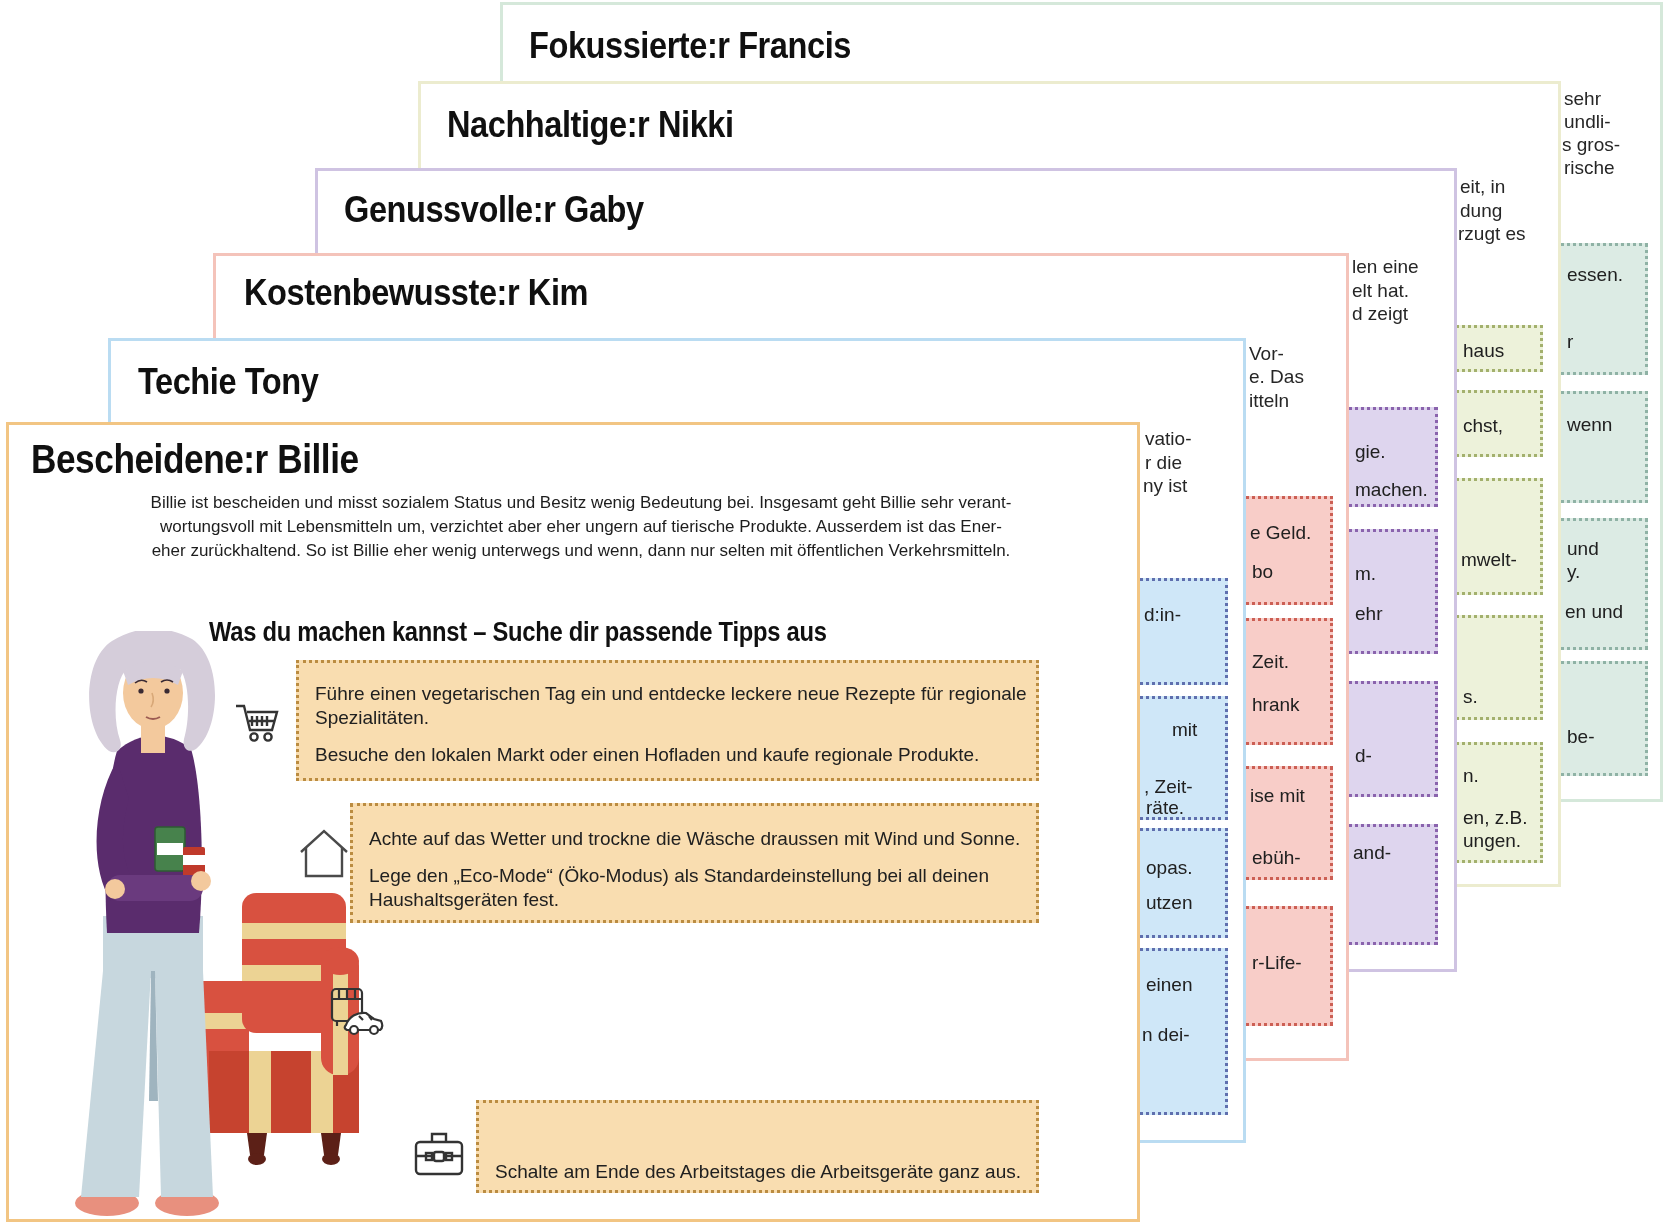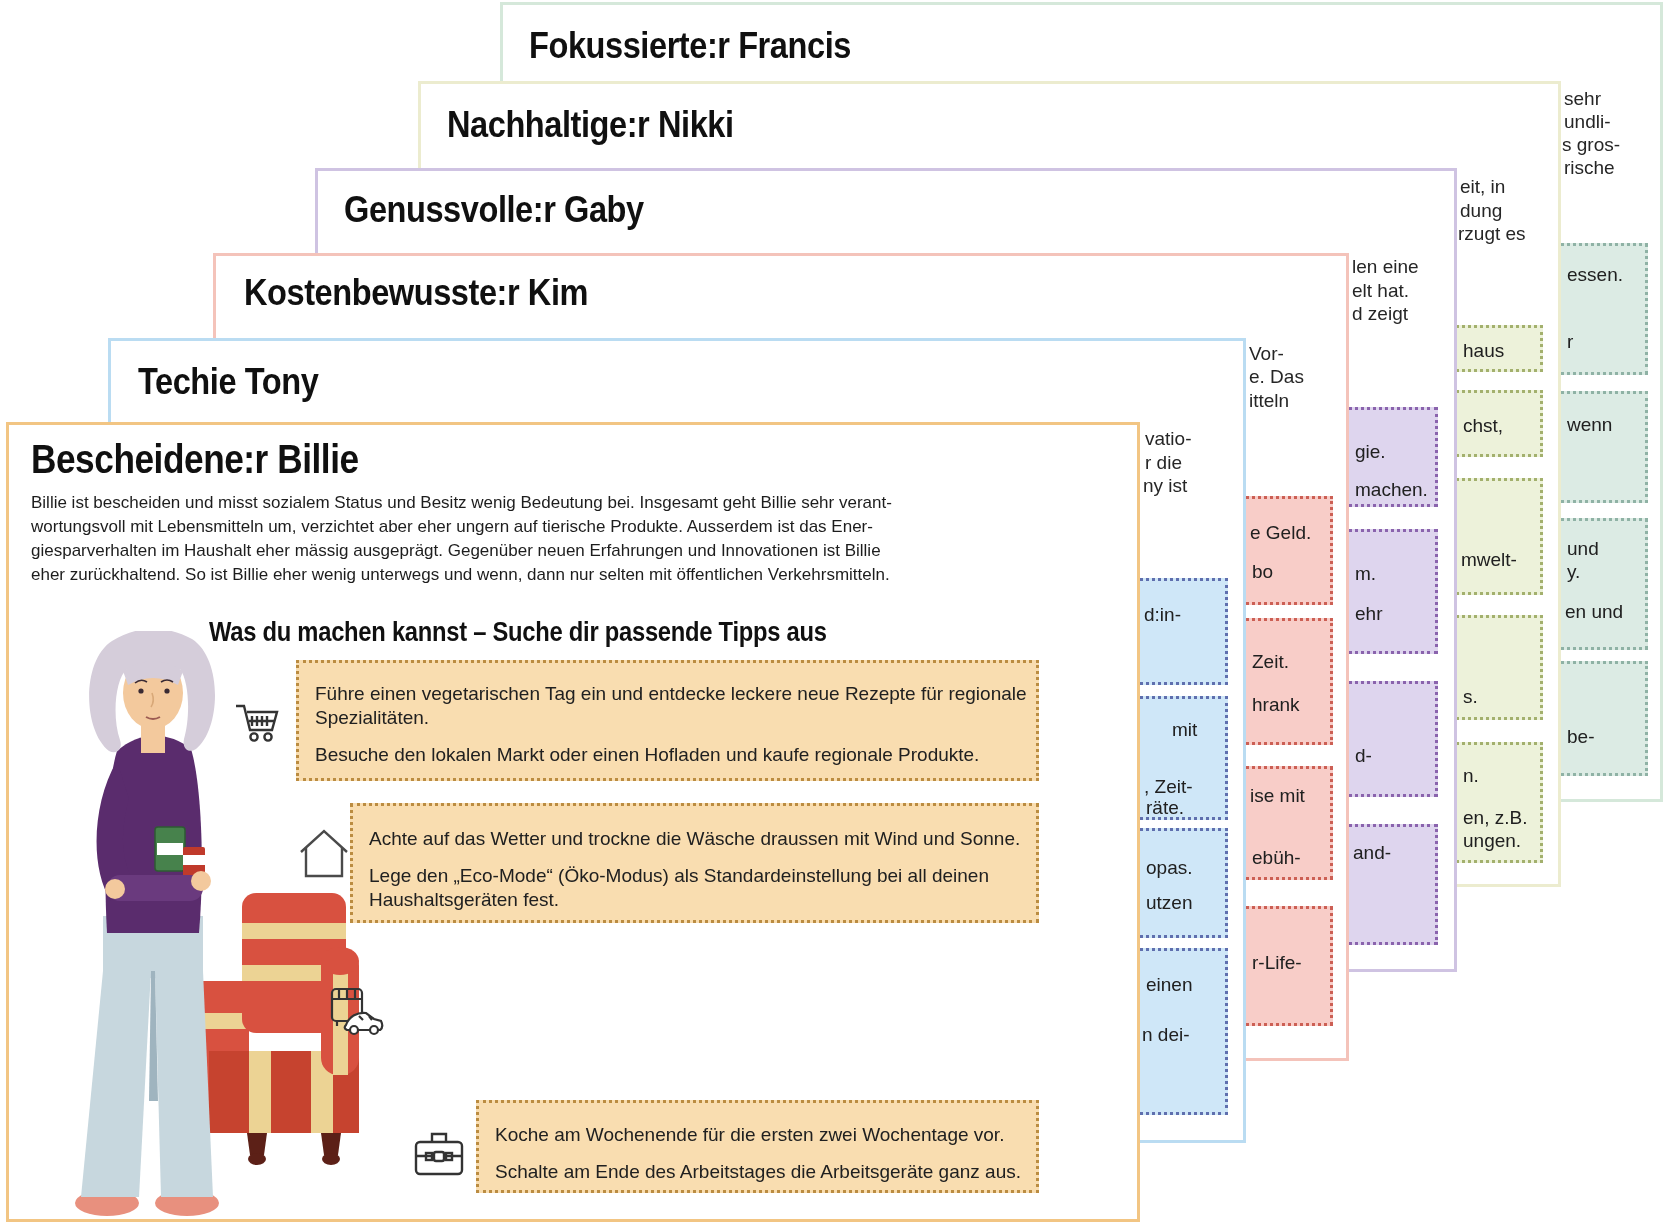--- a/index.html
+++ b/index.html
@@ -4,21 +4,21 @@
 <style>
   html,body{margin:0;padding:0;background:#ffffff;}
   .canvas{position:relative;width:1673px;height:1231px;background:#fff;overflow:hidden;
           font-family:"Liberation Sans",sans-serif;color:#1d1d1d;}
   .card{position:absolute;background:#fff;box-sizing:border-box;overflow:hidden;}
   .c-francis{border:3px solid #d5e8da;z-index:1;}
   .c-nikki  {border:3px solid #ececcf;z-index:2;}
   .c-gaby   {border:3px solid #cfc3e2;z-index:3;}
   .c-kim    {border:3px solid #f4c3ba;z-index:4;}
   .c-tony   {border:3px solid #badcf2;z-index:5;}
-  .c-billie {border:3px solid #f2c583;z-index:6;}
+  .c-billie {border:3px solid #f2c583;z-index:6;text-align:center;}
   .title{position:absolute;font-weight:bold;letter-spacing:-.5px;white-space:nowrap;
          transform:scaleX(.88);transform-origin:left top;color:#101010;margin:0;}
   .title-back{font-size:37px;}
   .title-front{font-size:40px;}
   .frag{position:absolute;font-size:19px;line-height:22px;white-space:nowrap;color:#262626;}
   .tipbox{position:absolute;box-sizing:border-box;}
   .bx-tony   {background:#cfe7f8;border:3px dotted #5f6fae;}
   .bx-kim    {background:#f8cdc8;border:3px dotted #cc5f54;}
   .bx-gaby   {background:#ded5ee;border:3px dotted #8a63ad;}
   .bx-nikki  {background:#edf2da;border:3px dotted #a3b06d;}
@@ -149,21 +149,20 @@
       <div class="tipline" style="left:246px;top:73px;">n dei-</div>
     </div>
   </div>
 
   <div class="card c-billie" style="left:6px;top:422px;width:1134px;height:800px;">
     <h1 class="title title-front" style="left:22px;top:12px;">Bescheidene:r Billie</h1>
 
     <div class="desc" style="left:22px;top:66px;width:1100px;">
       <div>Billie ist bescheiden und misst sozialem Status und Besitz wenig Bedeutung bei. Insgesamt geht Billie sehr verant-</div>
       <div>wortungsvoll mit Lebensmitteln um, verzichtet aber eher ungern auf tierische Produkte. Ausserdem ist das Ener-</div>
-      <div>giesparverhalten im Haushalt eher mässig ausgeprägt. Gegenüber neuen Erfahrungen und Innovationen ist Billie</div>
       <div>eher zurückhaltend. So ist Billie eher wenig unterwegs und wenn, dann nur selten mit öffentlichen Verkehrsmitteln.</div>
     </div>
 
     <div class="subhead" style="left:200px;top:192px;">Was du machen kannst – Suche dir passende Tipps aus</div>
 
     <div class="icon" style="left:50px;top:206px;">
       <svg width="305" height="590" viewBox="0 0 305 590">
 
         <g>
           <rect x="120" y="350" width="70" height="150" fill="#d85140"></rect>
@@ -251,18 +250,17 @@
       <div class="tipline" style="left:16px;top:20px;">Führe einen vegetarischen Tag ein und entdecke leckere neue Rezepte für regionale</div>
       <div class="tipline" style="left:16px;top:44px;">Spezialitäten.</div>
       <div class="tipline" style="left:16px;top:81px;">Besuche den lokalen Markt oder einen Hofladen und kaufe regionale Produkte.</div>
     </div>
     <div class="tipbox bx-billie" style="left:341px;top:378px;width:689px;height:120px;">
       <div class="tipline" style="left:16px;top:22px;">Achte auf das Wetter und trockne die Wäsche draussen mit Wind und Sonne.</div>
       <div class="tipline" style="left:16px;top:59px;">Lege den „Eco-Mode“ (Öko-Modus) als Standardeinstellung bei all deinen</div>
       <div class="tipline" style="left:16px;top:83px;">Haushaltsgeräten fest.</div>
     </div>
     <div class="tipbox bx-billie" style="left:467px;top:675px;width:563px;height:93px;">
-      <div class="tipline" style="left:16px;top:21px;">Koche am Wochenende für die ersten zwei Wochentage vor.</div>
       <div class="tipline" style="left:16px;top:58px;">Schalte am Ende des Arbeitstages die Arbeitsgeräte ganz aus.</div>
     </div>
   </div>
 
 </div>
 
 </body></html>

